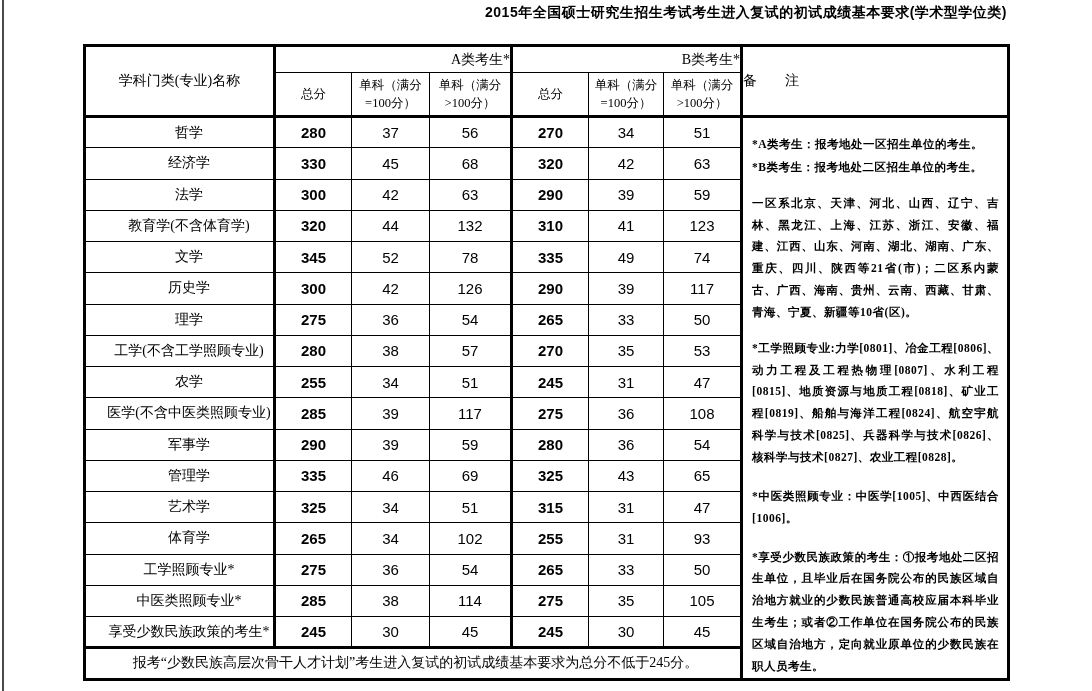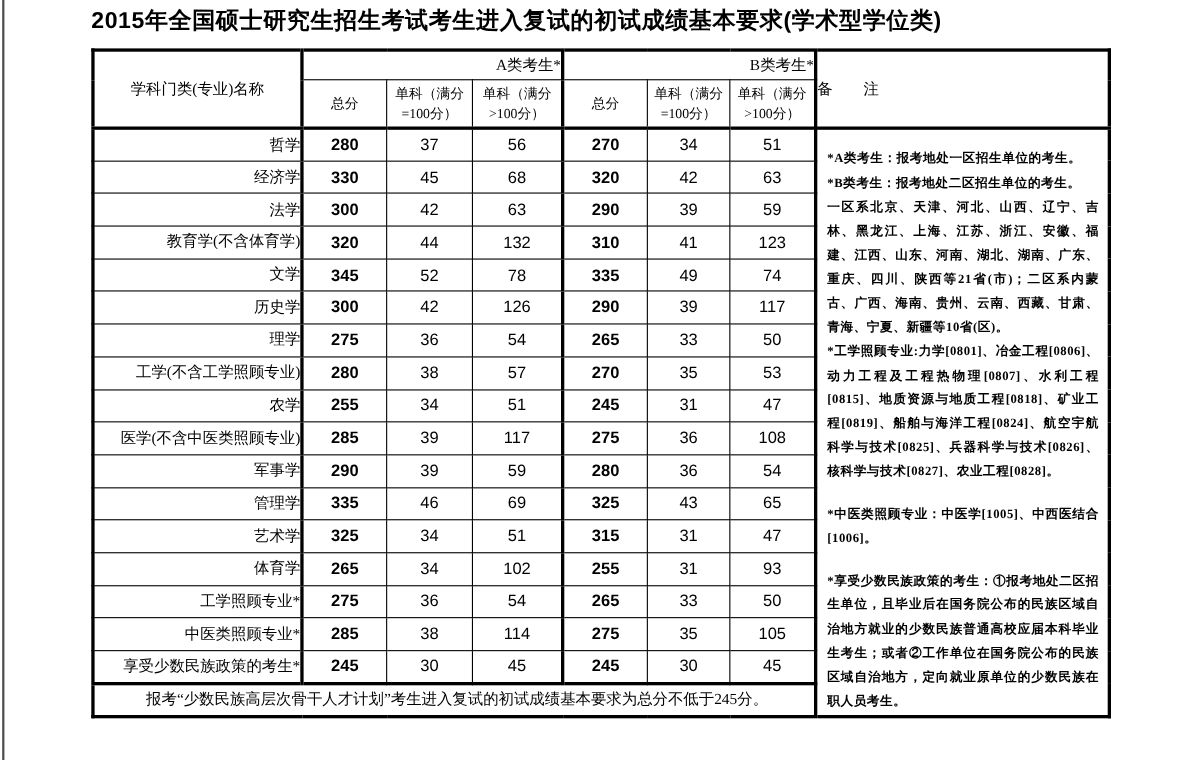--- a/index.html
+++ b/index.html
@@ -23,24 +23,24 @@
     width: 2px;
     height: 691px;
     background: #4a4a4a;
   }
   .title {
     position: absolute;
     left: 83px;
     top: 4px;
     width: 924px;
     margin: 0;
-    text-align: left;
+    text-align: right;
     font-family: "Liberation Sans", "DejaVu Sans", sans-serif;
     font-weight: bold;
-    font-size: 21px;
+    font-size: 14px;
     letter-spacing: 0.5px;
     color: #000000;
   }
   table.score-table {
     position: absolute;
     left: 83px;
     top: 44px;
     width: 924px;
     border-collapse: collapse;
     table-layout: fixed;
@@ -84,21 +84,21 @@
   }
   th.remark-h {
     font-size: 14px;
     font-weight: normal;
     text-align: left;
     vertical-align: middle;
   }
   .score-table tbody tr.data-row { height: 29px; }
   td.subject-cell {
     font-size: 14px;
-    text-align: right;
+    text-align: center;
     vertical-align: middle;
     padding-left: 19px;
     white-space: nowrap;
   }
   td.num-cell {
     font-family: "Liberation Sans", "DejaVu Sans", sans-serif;
     font-size: 15px;
     text-align: center;
     vertical-align: middle;
   }
@@ -106,21 +106,21 @@
     vertical-align: top;
     text-align: justify;
     padding: 16px 8px 0 9px;
     font-size: 11.5px;
     font-weight: bold;
     letter-spacing: 0.5px;
     line-height: 1.9;
   }
   td.notes-cell p { margin: 0; }
   td.notes-cell p.gap-s { margin-top: 1px; }
-  td.notes-cell p.gap-m { margin-top: 0; }
+  td.notes-cell p.gap-m { margin-top: 14px; }
   td.notes-cell p.gap-l { margin-top: 17px; }
   tr.footer-row { height: 29px; }
   td.footer-cell {
     font-size: 14px;
     text-align: center;
     vertical-align: middle;
     padding-left: 5px;
     white-space: nowrap;
   }
 </style>

